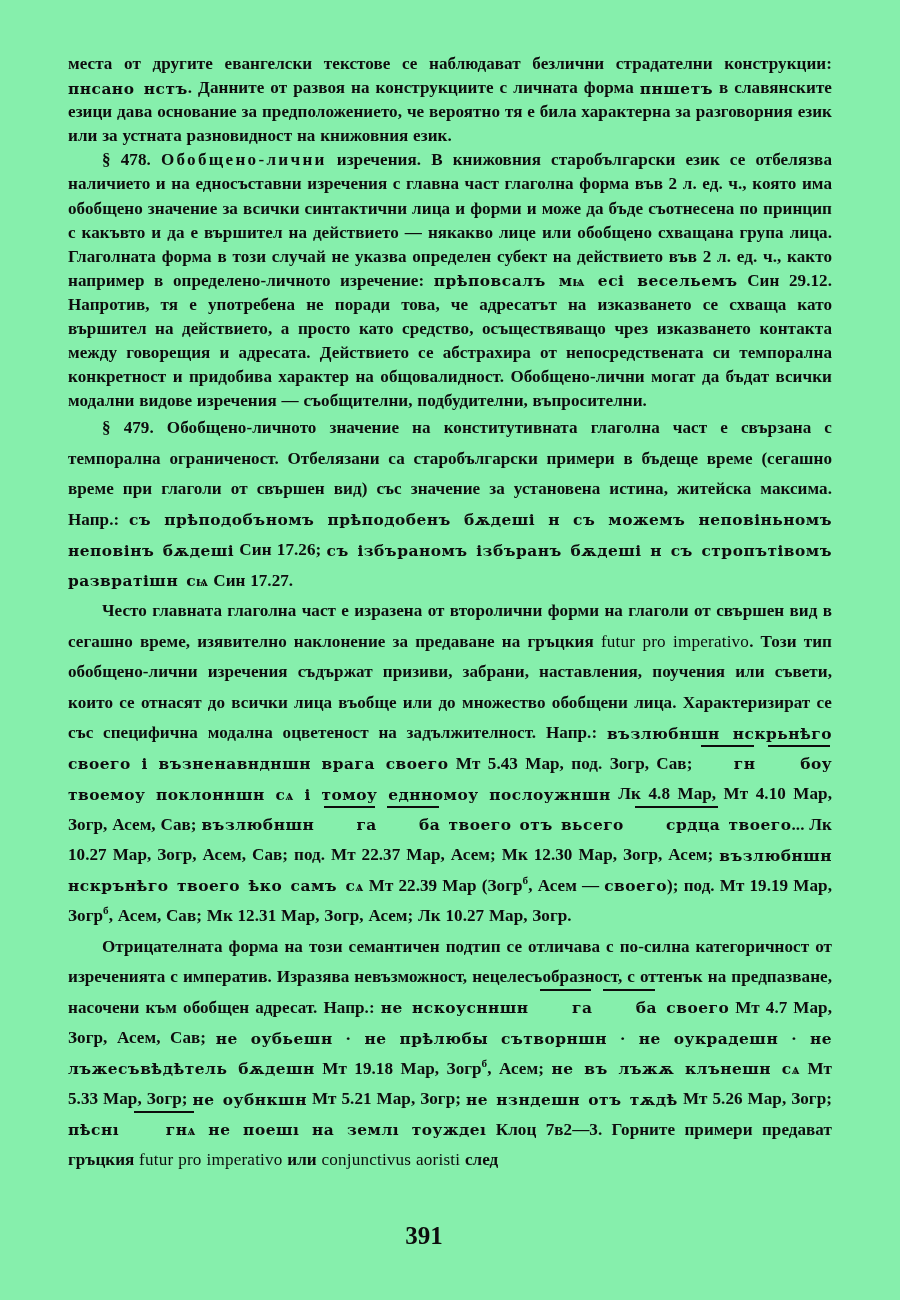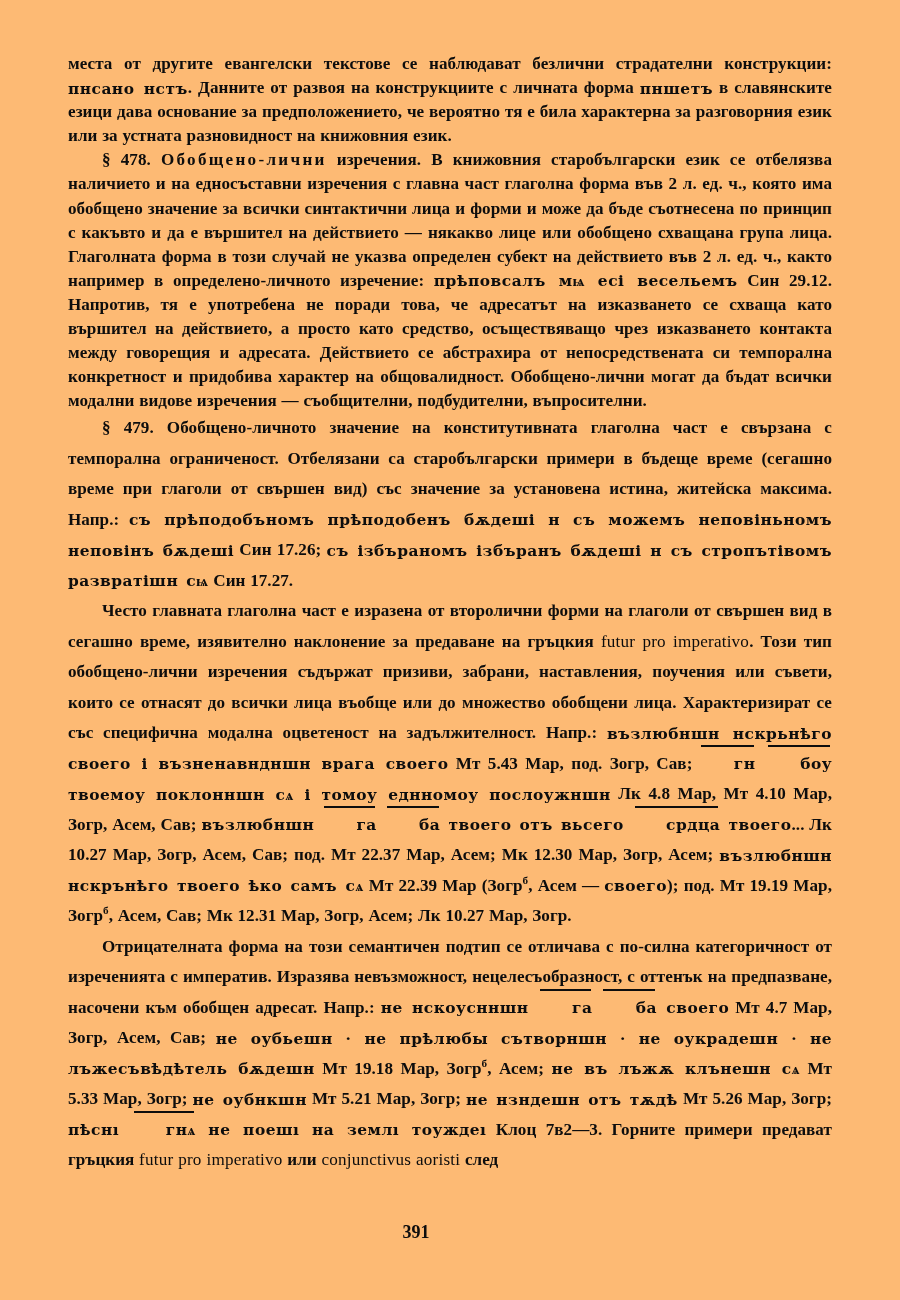--- a/index.html
+++ b/index.html
@@ -15,21 +15,21 @@
     font-family: "Liberation Serif", "DejaVu Serif", serif;
     color: #0d0d0d;
   }
 
   #page {
     position: absolute;
     left: 0;
     top: 0;
     width: 900px;
     height: 1300px;
-    background: #fdba74;
+    background: #86efac;
   }
 
   #text-column {
     position: absolute;
     left: 68px;
     top: 52px;
     width: 764px;
   }
 
   p.para {
@@ -97,25 +97,25 @@
 
   sup.ms {
     font-size: 0.66em;
     vertical-align: super;
     line-height: 0;
     font-weight: 700;
   }
 
   #page-number {
     position: absolute;
-    left: 0;
+    left: 8px;
     top: 1222px;
     width: 832px;
     text-align: center;
-    font-size: 18px;
+    font-size: 25px;
     font-weight: 700;
     font-family: "Liberation Serif", "DejaVu Serif", serif;
   }
 </style>
 </head>
 <body>
 
 <div id="page">
 
   <div id="text-column">

